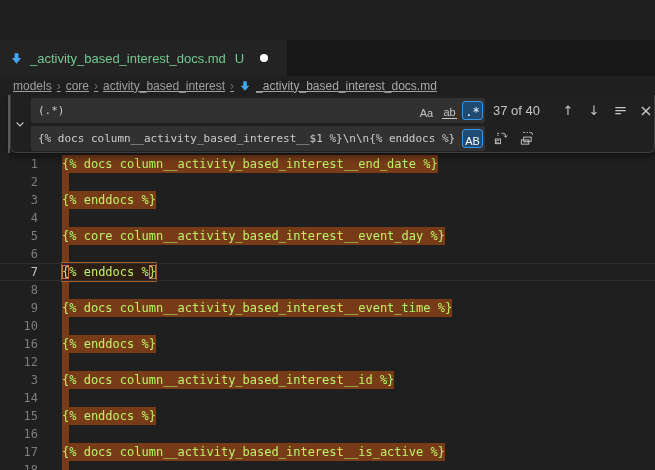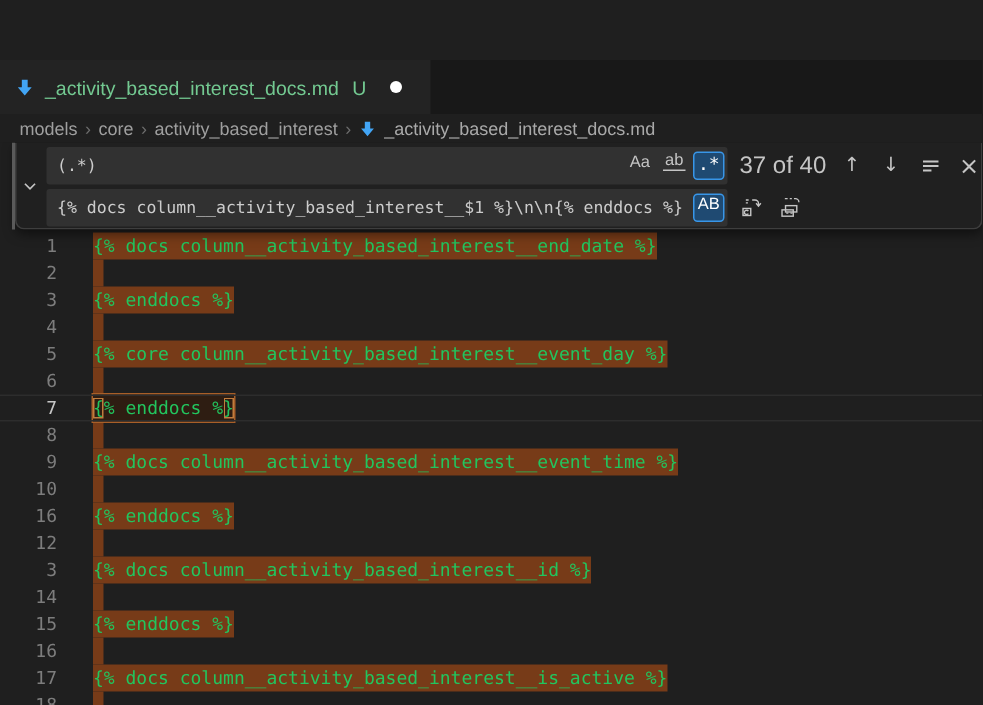--- a/index.html
+++ b/index.html
@@ -9,60 +9,60 @@
   
   .tabbar{position:absolute;top:0;left:0;right:0;height:36px;background:#181818;border-bottom:1px solid #161616;}
   .tab{position:absolute;top:0;left:0;width:287px;height:36px;background:#232323;display:flex;align-items:center;
        padding:0 10px;box-sizing:border-box;gap:7px;cursor:pointer;}
   .tab-label{font-size:13px;color:#73c991;white-space:nowrap;}
   .git-badge{font-size:13px;color:#73c991;margin-left:2px;}
   .dirty-dot{width:8px;height:8px;border-radius:50%;background:#ffffff;margin-left:9px;}
 
   
   .breadcrumbs{position:absolute;top:36px;left:0;right:0;height:19px;display:flex;align-items:center;
-               padding-left:13px;gap:5px;background:#1f1f1f;font-size:12px;color:#9f9f9f;white-space:nowrap;}
+               padding-left:13px;gap:5px;background:#1f1f1f;font-size:12px;color:#9f9f9f;white-space:nowrap;text-decoration:underline;}
   .crumb{cursor:pointer;}
   .sep{color:#6d6d6d;font-size:12px;}
   #crumbs{display:contents;}
   .crumb-file{color:#a9a9a9;}
 
   
   .editor{position:absolute;top:55px;left:0;right:0;bottom:0;overflow:hidden;background:#1f1f1f;}
   #lines{padding-top:60px;}
   .line{display:flex;height:18px;font:12px/18px "DejaVu Sans Mono",monospace;}
   .ln{width:38px;text-align:right;color:#7d7d7d;flex:none;}
   .line.current .ln{color:#c6c6c6;}
-  .code{margin-left:24px;white-space:pre;color:#22c55e;}
+  .code{margin-left:24px;white-space:pre;color:#bef264;}
   .m{background:#773b18;display:inline-block;height:18px;vertical-align:top;}
   .m.empty{width:7px;}
   .m.cur{background:#2e1d12;box-shadow:0 0 0 1px #a85f28;}
   .br{box-shadow:inset 0 0 0 1px #c07d3e;}
   .line.current{position:relative;}
   .line.current::after{content:'';position:absolute;inset:0;border-top:1px solid #2d2d2d;
                        border-bottom:1px solid #2d2d2d;pointer-events:none;}
 
   
   .sash{position:absolute;top:0;left:8px;width:2px;height:58px;background:#5a5a5a;z-index:6;cursor:ew-resize;}
   .find-widget{position:absolute;top:0;left:10px;right:0;height:58px;background:#202020;
                border:1px solid #3e3e3e;border-top:none;border-radius:0 0 6px 6px;
                box-shadow:0 3px 8px rgba(0,0,0,.5);z-index:5;box-sizing:border-box;}
   .toggle-replace{position:absolute;left:1px;top:20px;width:16px;height:18px;display:flex;align-items:center;
                   justify-content:center;cursor:pointer;background:none;border:none;padding:0;}
   .rows{position:absolute;left:20px;top:3px;right:4px;}
   .frow{display:flex;align-items:center;height:25px;margin-bottom:3px;}
   .input{width:454px;height:25px;background:#313131;border-radius:2px;display:flex;align-items:center;
          padding:0 2px 0 7px;box-sizing:border-box;font:11px "DejaVu Sans Mono",monospace;color:#cccccc;flex:none;}
   .ival{flex:1;white-space:pre;overflow:hidden;}
-  .opt{width:21px;height:19px;margin-left:2px;border-radius:3px;display:flex;align-items:flex-start;justify-content:center;
+  .opt{width:21px;height:19px;margin-left:2px;border-radius:3px;display:flex;align-items:flex-end;justify-content:center;
        background:transparent;border:1px solid transparent;color:#c5c5c5;font:11px "Liberation Sans",sans-serif;
        padding:0;cursor:pointer;flex:none;}
   .opt.on{background:#1f4a72;border-color:#3896e8;color:#ffffff;}
   .opt.mono{font-family:"DejaVu Sans Mono",monospace;font-size:12px;}
   .ww-inner{border-bottom:1px solid currentColor;padding:0 1px;line-height:11px;display:inline-block;}
-  .count{margin-left:8px;color:#c5c5c5;font-size:16px;min-width:60px;flex:none;}
+  .count{margin-left:8px;color:#c5c5c5;font-size:13px;min-width:60px;flex:none;}
   .ibtn{width:22px;height:22px;margin-left:4px;background:transparent;border:none;color:#c5c5c5;
         font:13px "DejaVu Sans",sans-serif;display:flex;align-items:center;justify-content:center;
         border-radius:4px;padding:0;cursor:pointer;flex:none;}
   .ibtn.close{font-size:16px;}
 </style>
 </head>
 <body>
 
 <div class="window">
 

